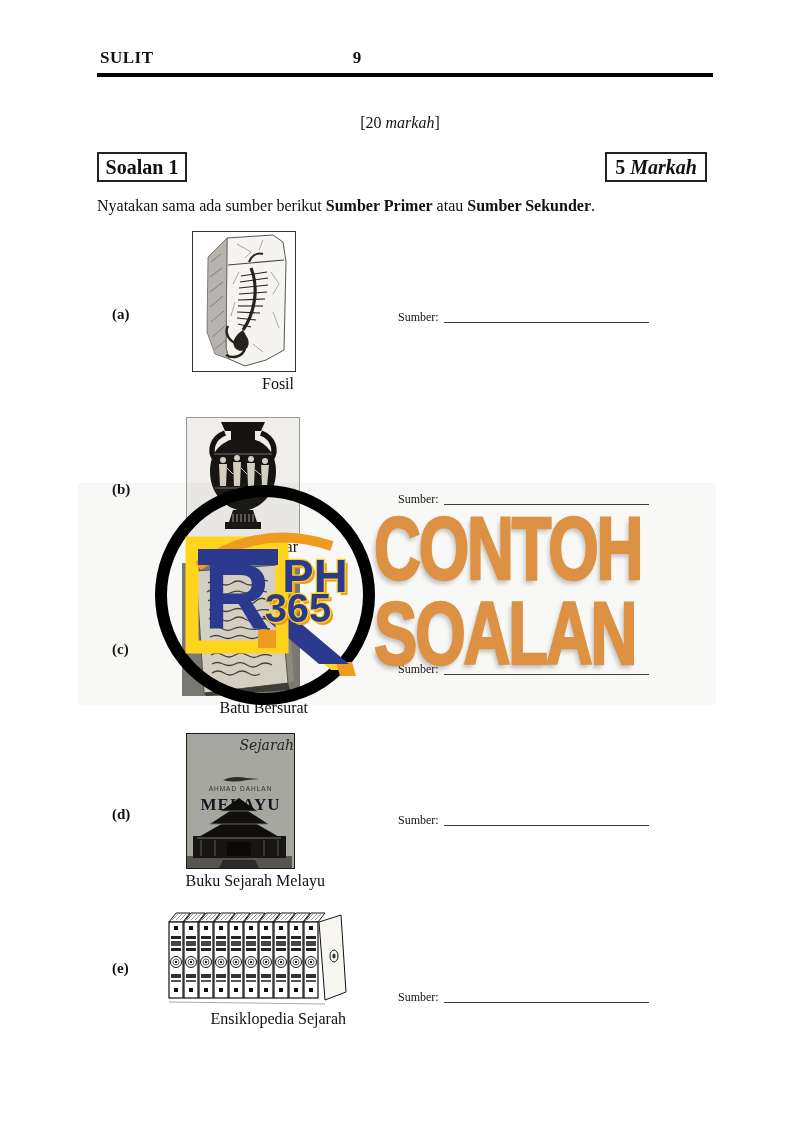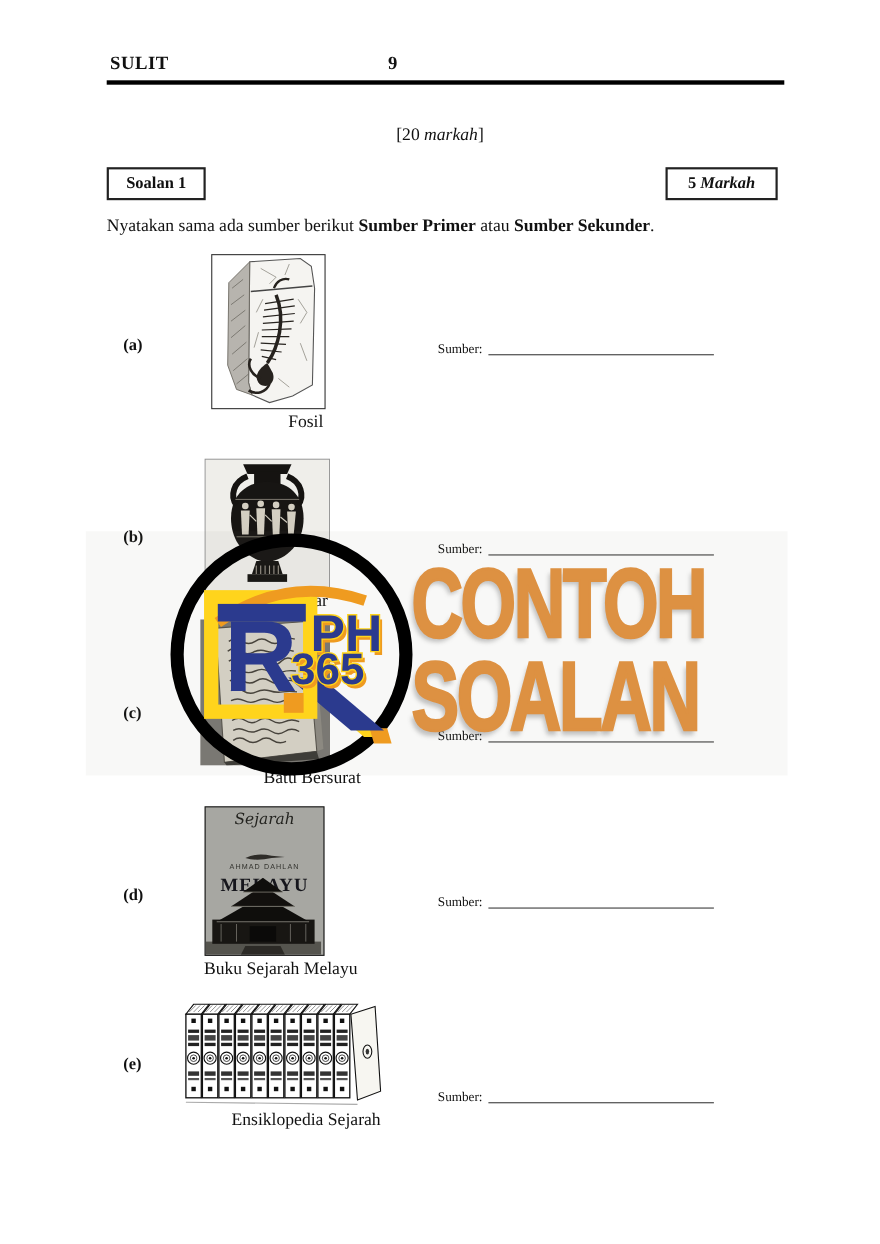--- a/index.html
+++ b/index.html
@@ -9,41 +9,41 @@
   .b{font-weight:bold;}
   .i{font-style:italic;}
   .center{text-align:right;}
   
   #classification{left:100px;top:48px;font-size:17px;font-weight:bold;letter-spacing:.5px;}
   #pagenum{left:0;right:86px;top:48px;text-align:center;font-size:17px;font-weight:bold;}
   #rule{left:97px;top:73px;width:616px;height:4px;background:#000;}
   #sect-title{left:0;right:0;top:95px;text-align:center;font-size:17px;font-weight:bold;}
   #sect-marks{left:0;right:0;top:114px;text-align:center;font-size:16px;}
   .tagbox{border:2px solid #222;display:flex;align-items:center;justify-content:center;
-          font-size:15px;font-weight:bold;background:#fff;}
+          font-size:20px;font-weight:bold;background:#fff;}
   #q-box{left:97px;top:152px;width:86px;height:26px;}
   #m-box{left:605px;top:152px;width:98px;height:26px;}
   #instruction{left:97px;top:197px;font-size:16px;}
   .item-label{font-size:15px;font-weight:bold;z-index:1;}
   .caption{font-size:16px;z-index:2;}
   .sumber{font-size:12px;z-index:1;white-space:nowrap;}
   .blank{display:inline-block;width:205px;border-bottom:1.4px solid #3c3c3c;height:14px;
          margin-left:5px;transform:translateY(2px);}
   .img-frame{background:#fff;z-index:1;}
   
   #wm-backdrop{left:78px;top:483px;width:638px;height:222px;background:rgba(110,110,95,0.05);z-index:5;}
   #wm-logo{left:140px;top:470px;z-index:9;}
   .wm-text{left:374px;font-family:"Liberation Sans",sans-serif;font-weight:bold;font-size:89px;
            line-height:89px;color:#dd9142;-webkit-text-stroke:2.5px #dd9142;letter-spacing:-3px;
            transform:scaleX(0.73);transform-origin:0 0;z-index:10;
            text-shadow:-3px 4px 5px rgba(90,90,90,0.35);}
   #wm-line1{top:504px;}
   #wm-line2{top:589px;}
   
-  .bk-script{left:0;right:0;top:3px;text-align:center;font-family:"DejaVu Serif",serif;
+  .bk-script{left:0;right:0;top:3px;text-align:right;font-family:"DejaVu Serif",serif;
              font-style:italic;font-size:14px;color:#23231f;}
   .bk-caps{left:0;right:0;top:17px;text-align:center;font-family:"Liberation Serif",serif;
            font-weight:bold;font-size:17px;letter-spacing:1px;color:#16161c;margin-top:44px;}
   .bk-author{left:0;right:0;top:51px;text-align:center;font-size:6.5px;letter-spacing:1px;
              color:#33332e;font-family:"Liberation Sans",sans-serif;}
 </style>
 </head>
 <body>
 
 <div id="page">
@@ -160,21 +160,21 @@
         <path d="M28,65 q5,-4 11,0 t12,1 t12,-1 t12,1 t13,0"></path>
         <path d="M28,74 q6,-3 12,0 t12,0 t12,0 t12,0 t13,1"></path>
         <path d="M29,83 q5,-4 11,0 t12,0 t12,1 t12,0 t13,0"></path>
         <path d="M29,92 q6,-4 12,0 t12,0 t12,0 t12,1 t13,0"></path>
         <path d="M30,101 q5,-3 11,0 t12,0 t12,1 t12,0 t13,0"></path>
         <path d="M30,110 q6,-4 12,0 t12,0 t12,0 t12,1"></path>
       </g>
       <polygon points="22,130 106,120 108,127 24,133" fill="#3c3a36"></polygon>
     </svg>
   </div>
-  <div class="abs caption center" style="left:188px;top:699px;width:140px;">Batu Bersurat</div>
+  <div class="abs caption center" style="left:168px;top:699px;width:140px;">Batu Bersurat</div>
   <div class="abs sumber" style="left:398px;top:658px;"><span>Sumber:</span><span class="blank"></span></div>
 
   <div class="abs item-label" style="left:112px;top:806px;">(d)</div>
   <div class="abs img-frame" style="left:186px;top:733px;width:107px;height:134px;border:1px solid #1a1a1a;background:#a7a7a2;">
     <div class="abs bk-script">Sejarah</div>
     <div class="abs bk-caps">MELAYU</div>
     <svg class="abs" style="left:34px;top:40px;" width="40" height="9" viewBox="0 0 40 9">
       <path d="M2,6 Q12,1 26,4 L38,5 L26,6 Q12,9 2,6 Z" fill="#2e2c28"></path>
     </svg>
     <div class="abs bk-author">AHMAD DAHLAN</div>

